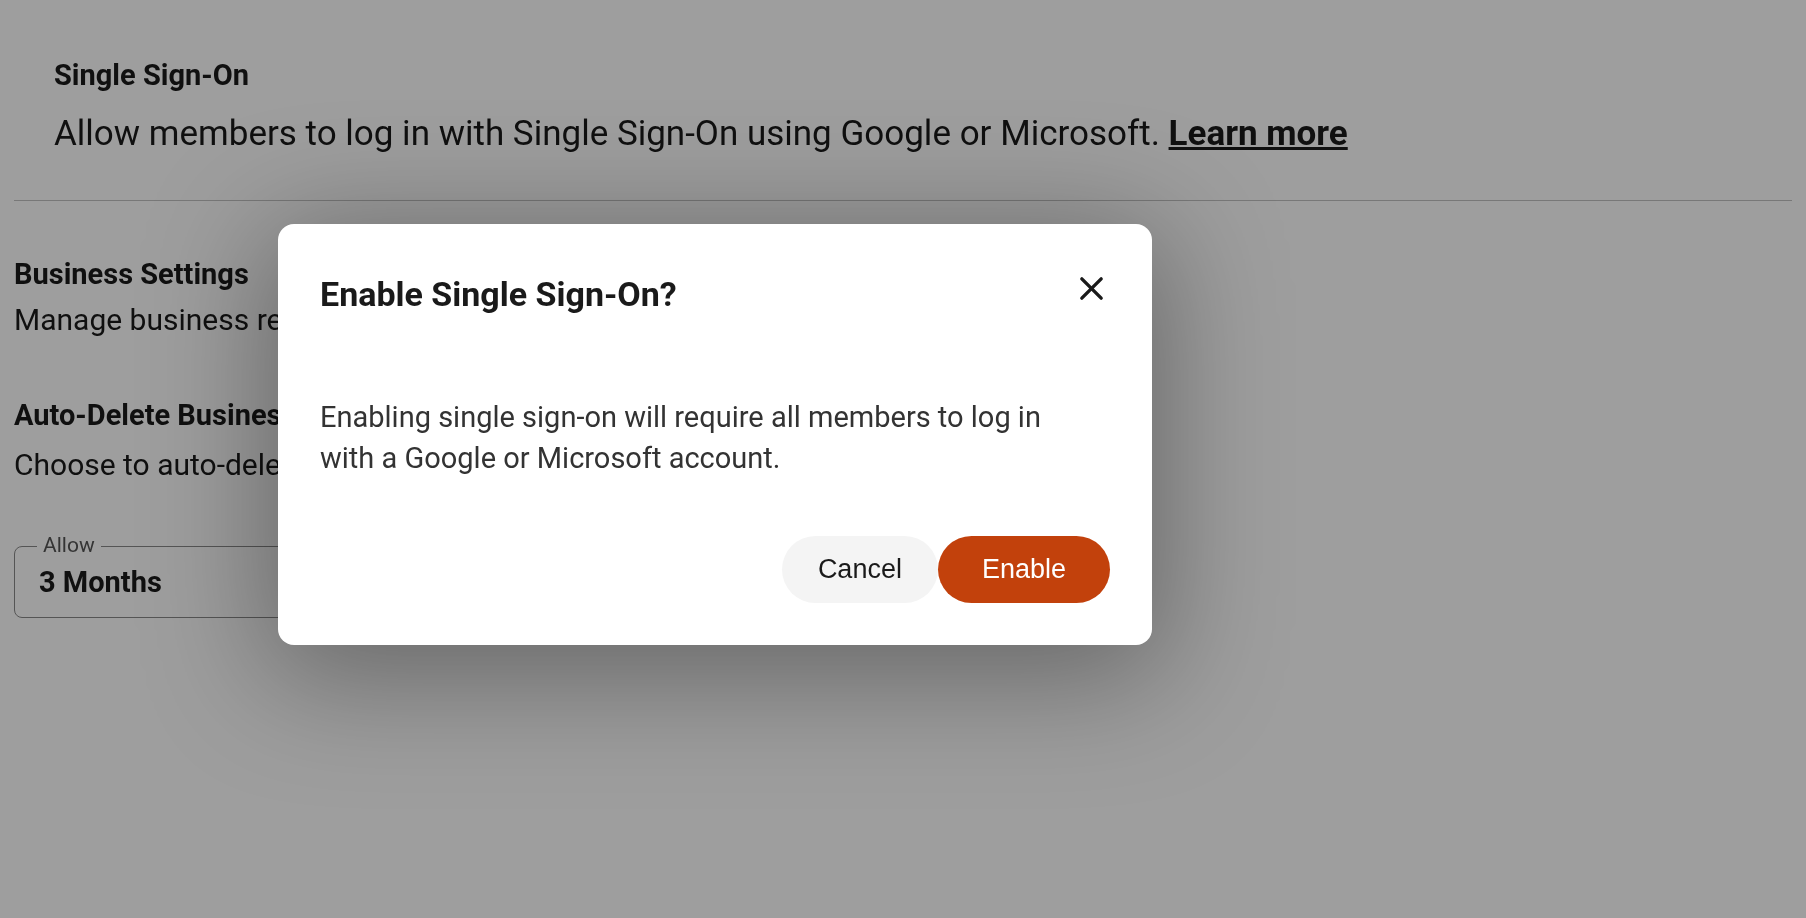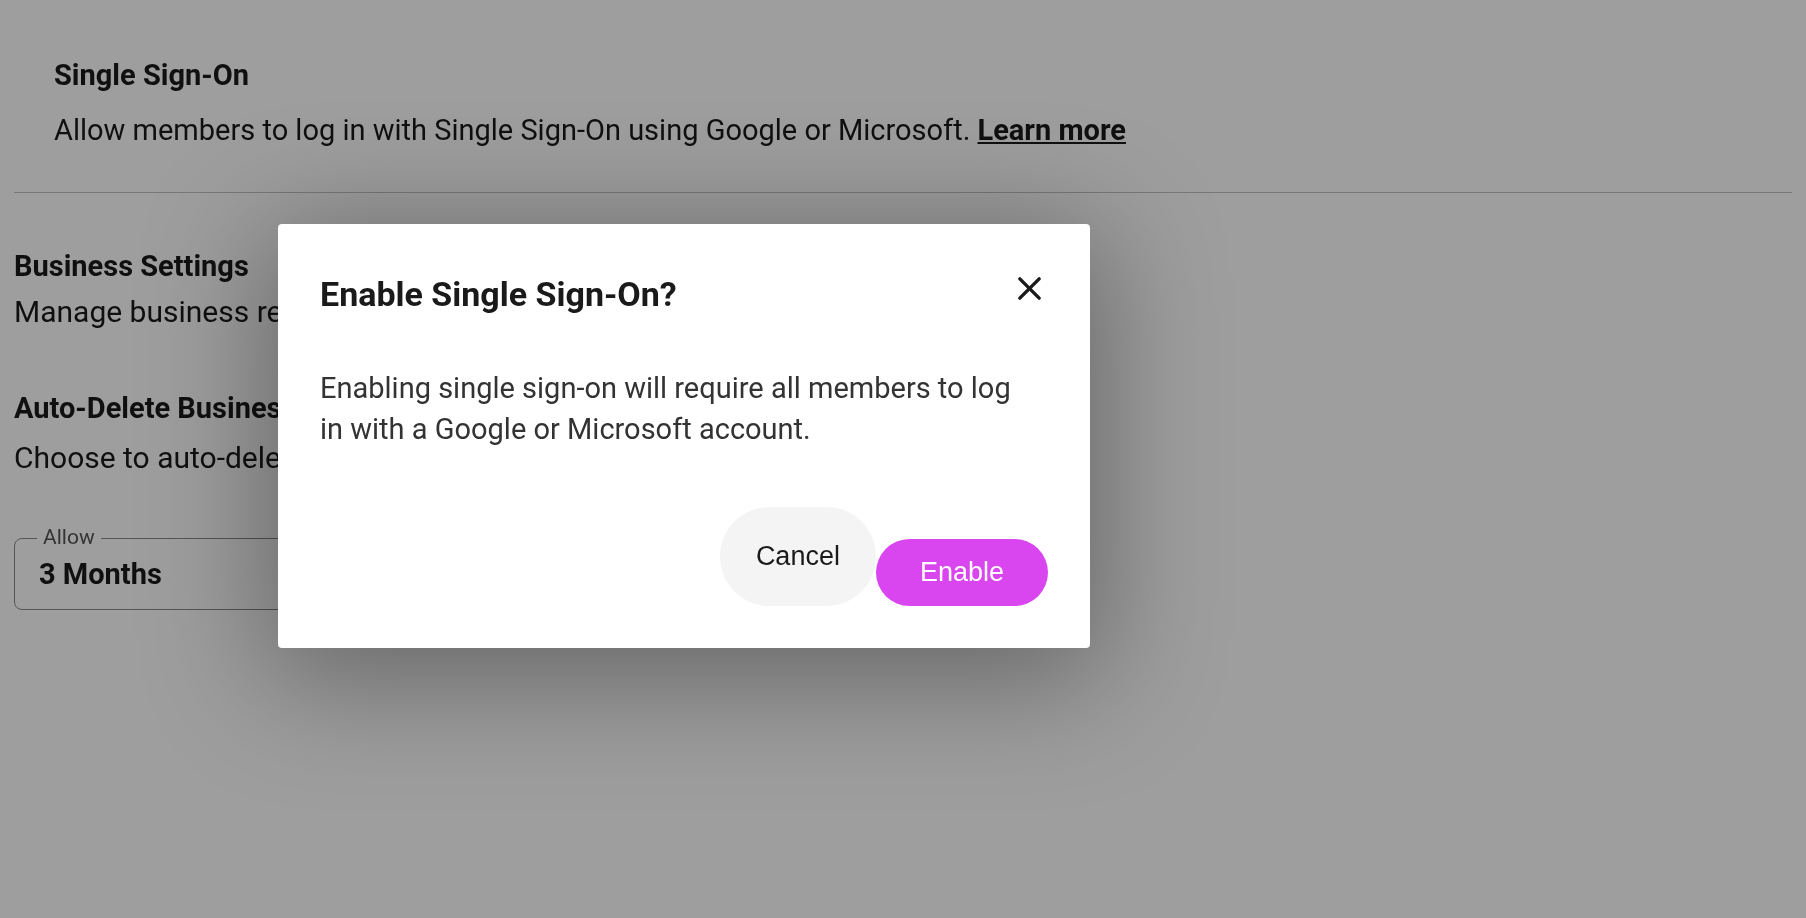--- a/index.html
+++ b/index.html
@@ -41,21 +41,21 @@
     }
 
     .section-title {
       font-size: 29px;
       font-weight: 700;
       color: #1a1a1a;
       margin-bottom: 20px;
     }
 
     .section-desc {
-      font-size: 29px;
+      font-size: 35px;
       font-weight: 400;
       color: #1a1a1a;
       line-height: 1.25;
     }
 
     .learn-more {
       font-weight: 700;
       text-decoration: underline;
       color: #1a1a1a;
       cursor: pointer;
@@ -117,23 +117,23 @@
       position: absolute;
       inset: 0;
       background: rgba(0,0,0,0.38);
     }
 
     
     .dialog {
       position: absolute;
       left: 278px;
       top: 224px;
-      width: 812px;
+      width: 874px;
       background: #ffffff;
-      border-radius: 4px;
+      border-radius: 16px;
       padding: 50px 42px 42px 42px;
       box-shadow: 0 20px 120px 12px rgba(0,0,0,0.35);
     }
     .dialog-header {
       display: flex;
       align-items: flex-start;
       justify-content: space-between;
     }
     .dialog-title {
       font-size: 34px;
@@ -149,21 +149,21 @@
       display: inline-flex;
     }
     .close-btn svg {
       width: 29px;
       height: 29px;
       stroke: #1a1a1a;
       stroke-width: 2.8;
       stroke-linecap: round;
     }
     .dialog-body {
-      margin-top: 54px;
+      margin-top: 83px;
       font-size: 29px;
       line-height: 1.4;
       color: #333;
       padding-right: 10px;
     }
     .dialog-actions {
       margin-top: 58px;
       display: flex;
       justify-content: flex-end;
       gap: 0;
@@ -174,24 +174,23 @@
       padding: 18px 36px;
       font-size: 27px;
       font-weight: 400;
       cursor: pointer;
     }
     .btn-secondary {
       background: #f4f4f4;
       color: #1a1a1a;
     }
     .btn-primary {
-      background: #d946ef;
+      background: #c2410c;
       color: #ffffff;
       padding: 18px 44px;
-      margin-top: 32px;
     }
   </style>
 </head>
 <body>
 
 <div class="page">
 
   <div class="section">
     <div class="section-title">Single Sign-On</div>
     <div class="section-desc">

